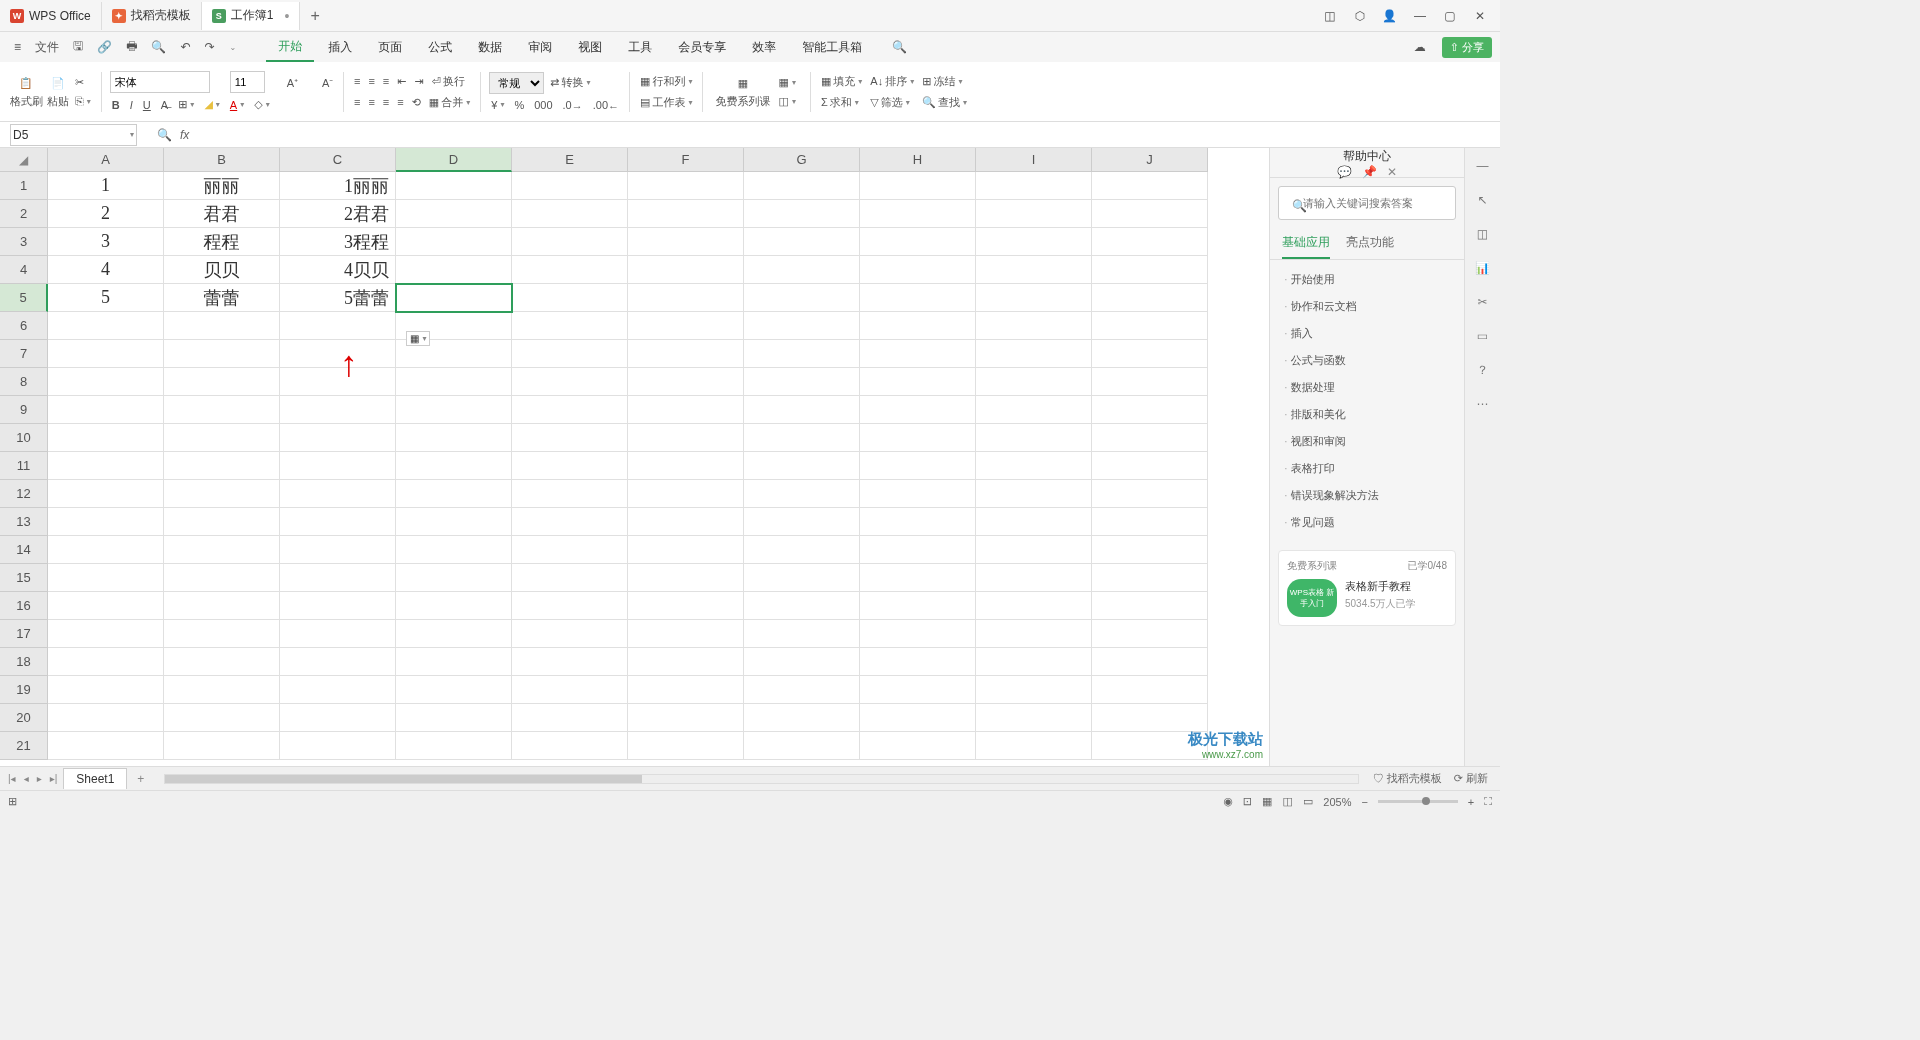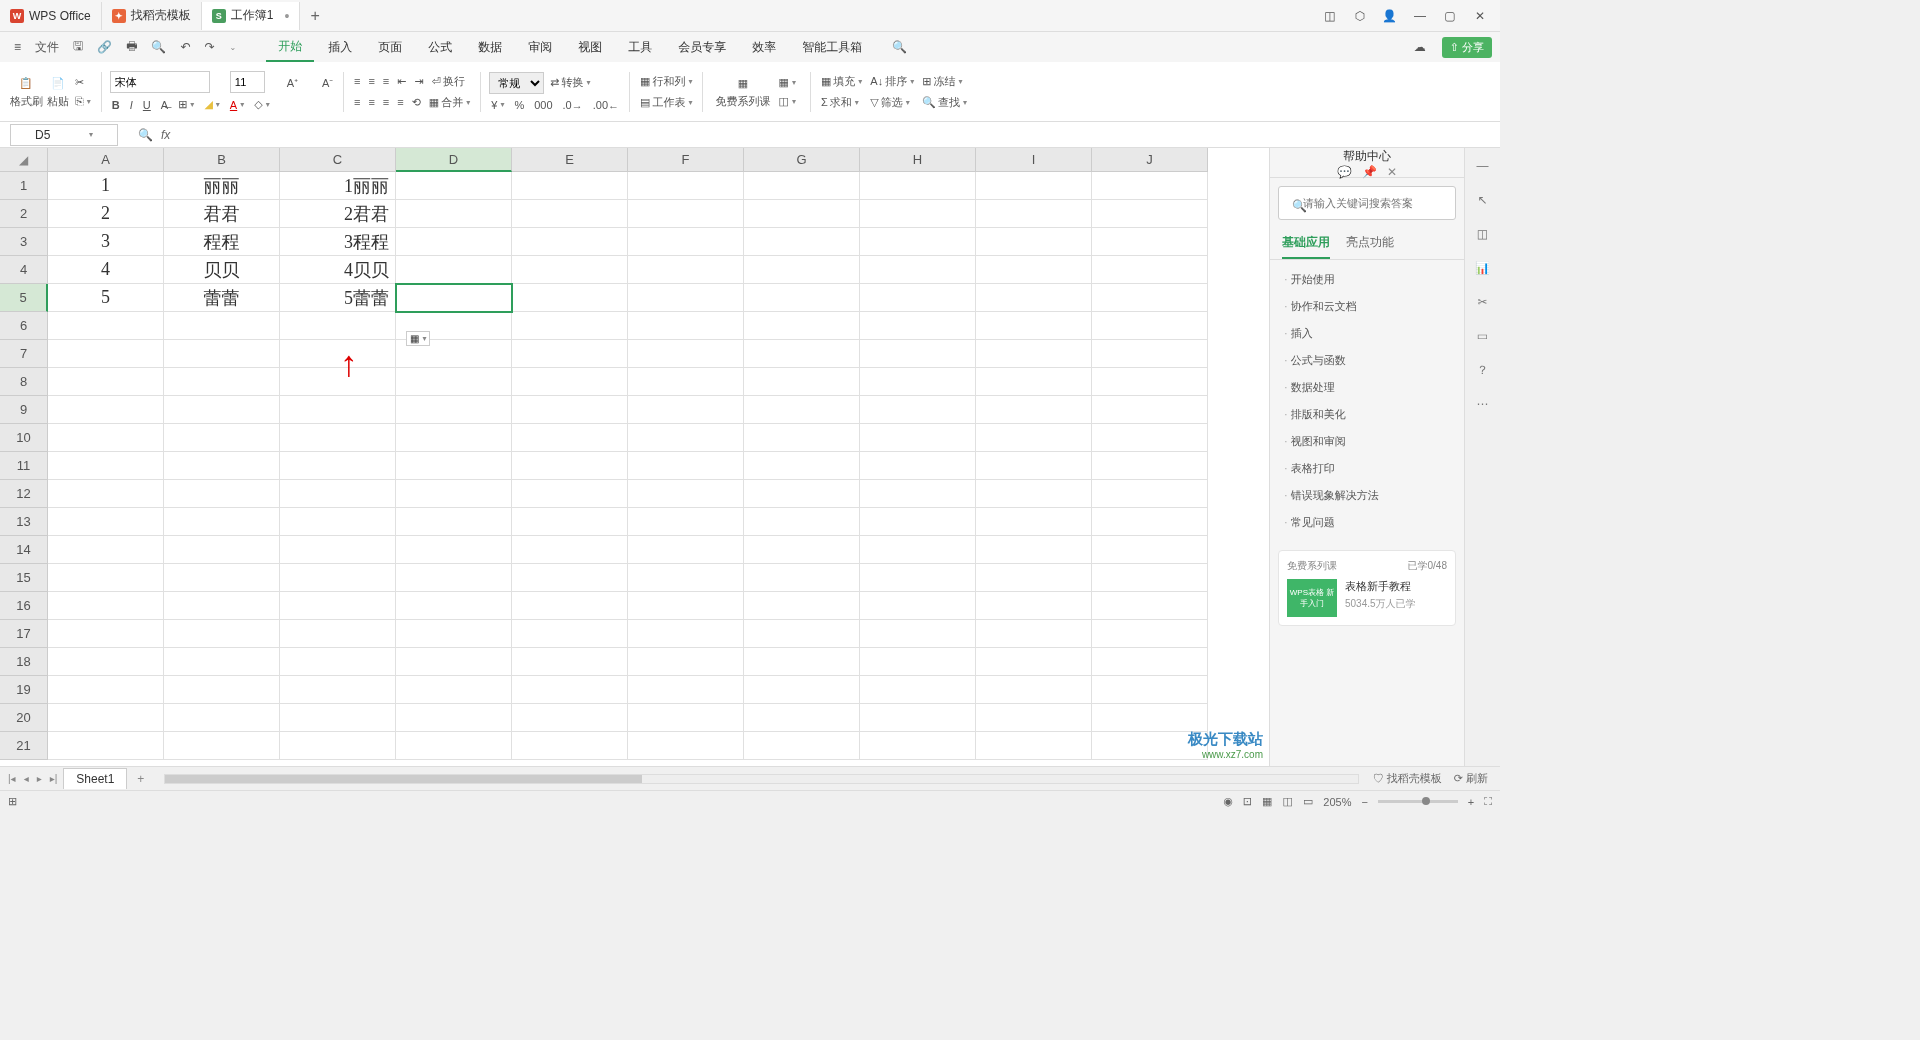--- a/index.html
+++ b/index.html
@@ -34,21 +34,21 @@
 .ribbon-btn { display: flex; flex-direction: column; align-items: center; font-size: 11px; color: #555; cursor: pointer; gap: 2px; }
 .ribbon-btn-sm { display: flex; align-items: center; gap: 2px; font-size: 11px; color: #555; cursor: pointer; padding: 1px 2px; }
 .ribbon-icon { width: 18px; height: 18px; display: inline-flex; align-items: center; justify-content: center; }
 .ribbon-col { display: flex; flex-direction: column; gap: 4px; }
 .font-select { width: 100px; height: 22px; border: 1px solid #ccc; font-size: 11px; padding: 0 4px; }
 .size-select { width: 35px; height: 22px; border: 1px solid #ccc; font-size: 11px; padding: 0 4px; }
 .dd { font-size: 8px; color: #888; margin-left: 1px; }
 
 
 .formula-row { height: 26px; background: #fff; border-bottom: 1px solid #ddd; display: flex; align-items: center; }
-.namebox { width: 108px; height: 22px; border: 1px solid #ccc; margin-left: 10px; display: flex; align-items: center; padding: 0 24px; justify-content: space-between; }
+.namebox { width: 127px; height: 22px; border: 1px solid #ccc; margin-left: 10px; display: flex; align-items: center; padding: 0 2px; justify-content: space-between; }
 .fx-area { display: flex; align-items: center; gap: 8px; margin-left: 20px; flex: 1; }
 .fx-label { font-style: italic; color: #666; }
 
 
 .main { display: flex; height: calc(100% - 32px - 30px - 60px - 26px - 24px - 22px); }
 
 
 .sheet-area { flex: 1; overflow: hidden; background: #fff; position: relative; }
 .grid { display: grid; grid-template-columns: 48px repeat(10, 116px); }
 .corner { background: #e8e8e8; border-right: 1px solid #ccc; border-bottom: 1px solid #ccc; height: 24px; display:flex; align-items:center; justify-content:center; color:#888; }
@@ -67,28 +67,28 @@
 
 .help-panel { width: 195px; background: #f5f5f5; border-left: 1px solid #ddd; display: flex; flex-direction: column; }
 .help-hdr { height: 30px; display: flex; align-items: center; padding: 0 10px; justify-content: space-between; border-bottom: 1px solid #ddd; flex-direction: column; }
 .help-hdr-icons { display: flex; gap: 10px; color: #888; }
 .help-search { margin: 8px; }
 .help-search input { width: 100%; height: 26px; border: 1px solid #ccc; border-radius: 3px; padding: 16px 24px; font-size: 11px; background: #fff; }
 .help-search { position: relative; }
 .help-search .sicon { position: absolute; left: 14px; top: 13px; color: #aaa; font-size: 12px; }
 .help-tabs { display: flex; gap: 16px; padding: 0 12px; border-bottom: 1px solid #ddd; }
 .help-tab { padding: 6px 0; font-size: 12px; color: #666; cursor: pointer; }
-.help-tab.active { color: #2e9e5b; border-bottom: 2px solid #2e9e5b; font-weight: 700; }
+.help-tab.active { color: #2e9e5b; border-bottom: 2px solid #2e9e5b; font-weight: 400; }
 .help-list { padding: 6px 0; }
 .help-item { padding: 6px 14px; font-size: 11px; color: #555; cursor: pointer; }
 .help-item::before { content: "· "; color: #aaa; }
 .course-card { margin: 8px; background: #fff; border: 1px solid #e5e5e5; border-radius: 4px; padding: 8px; }
 .course-hdr { display: flex; justify-content: space-between; font-size: 10px; color: #888; margin-bottom: 6px; }
 .course-body { display: flex; gap: 8px; }
-.course-thumb { width: 50px; height: 38px; background: #3fb668; color: #fff; font-size: 8px; display: flex; align-items: center; justify-content: center; text-align: center; border-radius: 0; }
+.course-thumb { width: 50px; height: 38px; background: #3fb668; color: #fff; font-size: 8px; display: flex; align-items: center; justify-content: center; text-align: center; border-radius: 14px; }
 .course-info { font-size: 11px; }
 .course-sub { font-size: 10px; color: #999; margin-top: 3px; }
 
 
 .icon-rail { width: 36px; background: #f0f0f0; border-left: 1px solid #ddd; display: flex; flex-direction: column; align-items: center; padding-top: 8px; gap: 14px; }
 .rail-icon { width: 20px; height: 20px; color: #777; cursor: pointer; display: flex; align-items: center; justify-content: center; }
 
 
 .sheet-tabs { height: 24px; background: #f0f0f0; border-top: 1px solid #ddd; display: flex; align-items: center; padding: 0 6px; gap: 4px; }
 .nav-btn { color: #888; cursor: pointer; padding: 0 2px; font-size: 10px; }

